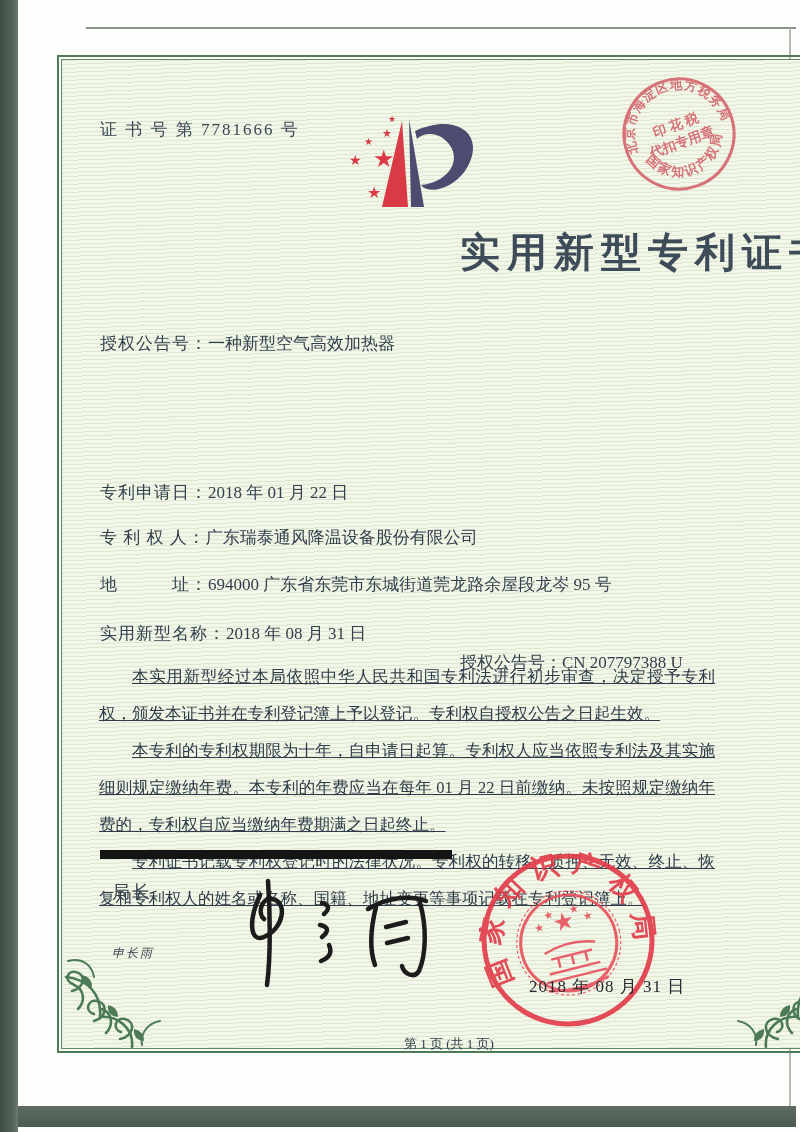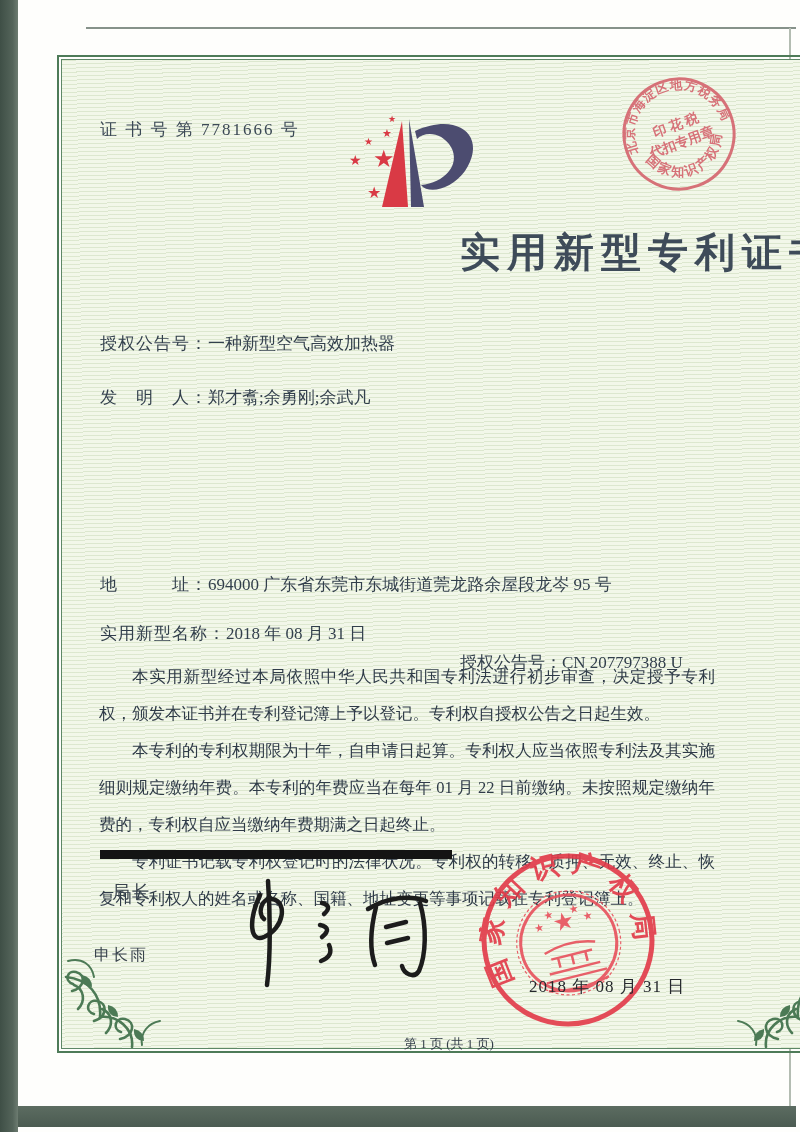--- a/index.html
+++ b/index.html
@@ -21,25 +21,25 @@
   }
   .cert-no{position:absolute;left:38px;top:58px;font-size:17px;letter-spacing:2px;color:#3c4956;}
   .logo{position:absolute;left:263px;top:45px;}
   .tax-seal{position:absolute;left:553px;top:10px;}
   .title{position:absolute;left:0;right:0;top:165px;text-align:right;font-size:40px;font-weight:bold;
          letter-spacing:7px;color:#3e4b59;}
   .field{position:absolute;left:38px;font-size:17px;color:#323f4c;white-space:nowrap;}
   .field .lbl{letter-spacing:1px;}
   .grant-no{position:absolute;left:398px;font-size:17px;color:#323f4c;white-space:nowrap;}
   .paras{position:absolute;left:37px;top:598px;width:616px;font-size:16.5px;line-height:37px;
-         color:#2f3b48;text-align:justify;}
+         color:#2f3b48;text-align:justify;text-decoration:underline;}
   .paras p{margin:0;text-indent:2em;}
   .black-bar{position:absolute;left:38px;top:790px;width:352px;height:9px;background:#141414;}
   .officer{position:absolute;left:50px;top:820px;font-size:18px;color:#39434d;letter-spacing:2px;}
-  .officer-name{position:absolute;left:32px;top:885px;font-size:16px;color:#39434d;letter-spacing:2px;}
+  .officer-name{position:absolute;left:50px;top:885px;font-size:12px;color:#39434d;letter-spacing:2px;font-style:italic;}
   .signature{position:absolute;left:168px;top:815px;}
   .big-seal{position:absolute;left:417px;top:791px;}
   .seal-date{position:absolute;left:435px;top:915px;width:220px;text-align:center;font-size:17px;
              color:#24282c;letter-spacing:1px;z-index:5;}
   .footer{position:absolute;left:0;right:0;top:975px;text-align:center;font-size:13px;color:#333e49;}
   .corner{position:absolute;bottom:-4px;}
   .corner.left{left:-4px;}
   .corner.right{right:-4px;transform:scaleX(-1);}
   .seal-font{font-family:"Liberation Serif","DejaVu Serif",serif;font-weight:bold;}
 </style>
@@ -86,22 +86,25 @@
           <text class="seal-font" x="64" y="59" text-anchor="middle" font-size="13.5" fill="#d4606a">印 花 税</text>
           <text class="seal-font" x="64" y="77" text-anchor="middle" font-size="13.5" fill="#d4606a">代扣专用章</text>
         </g>
       </svg>
 
       <div class="title">实用新型专利证书</div>
 
       <div class="field" style="top:272px">
         <span class="lbl">授权公告号：</span><span>一种新型空气高效加热器</span>
       </div>
-      <div class="field" style="top:326px">
-        <span class="lbl">发　明　人：</span><span>郑才翥;余勇刚;余武凡</span>
+      <div class="field" style="top:421px">
+        <span class="lbl">专利申请日：</span><span>2018 年 01 月 22 日</span>
+      </div>
+      <div class="field" style="top:466px">
+        <span class="lbl">专 利 权 人：</span><span>广东瑞泰通风降温设备股份有限公司</span>
       </div>
       <div class="field" style="top:513px">
         <span class="lbl">地　　　址：</span><span>694000 广东省东莞市东城街道莞龙路余屋段龙岑 95 号</span>
       </div>
       <div class="field" style="top:562px">
         <span class="lbl">实用新型名称：</span><span>2018 年 08 月 31 日</span>
       </div>
       <div class="grant-no" style="top:591px">
         <span class="lbl">授权公告号：</span><span>CN 207797388 U</span>
       </div>

